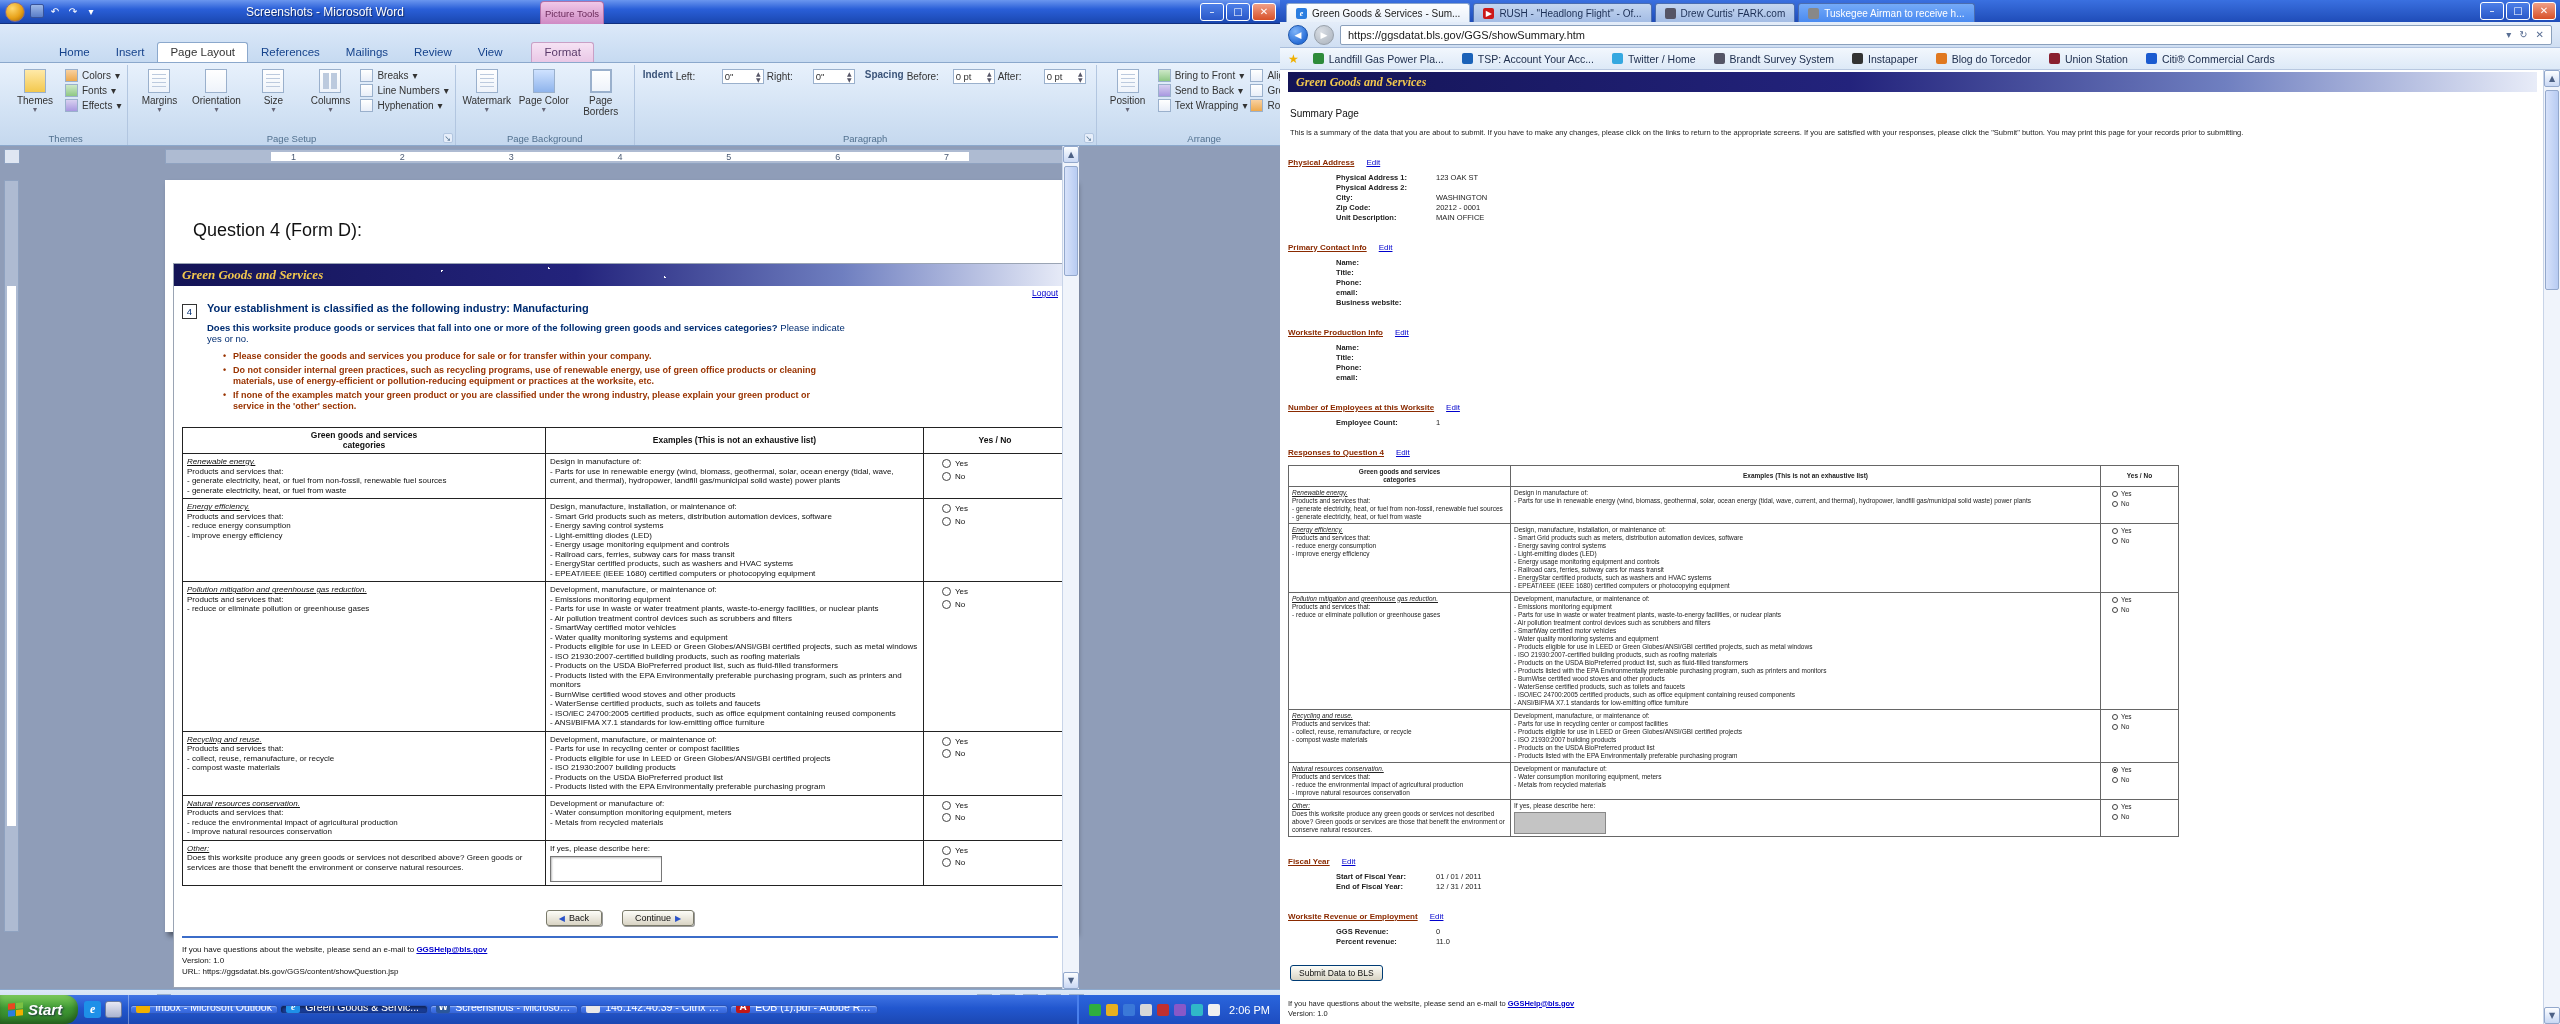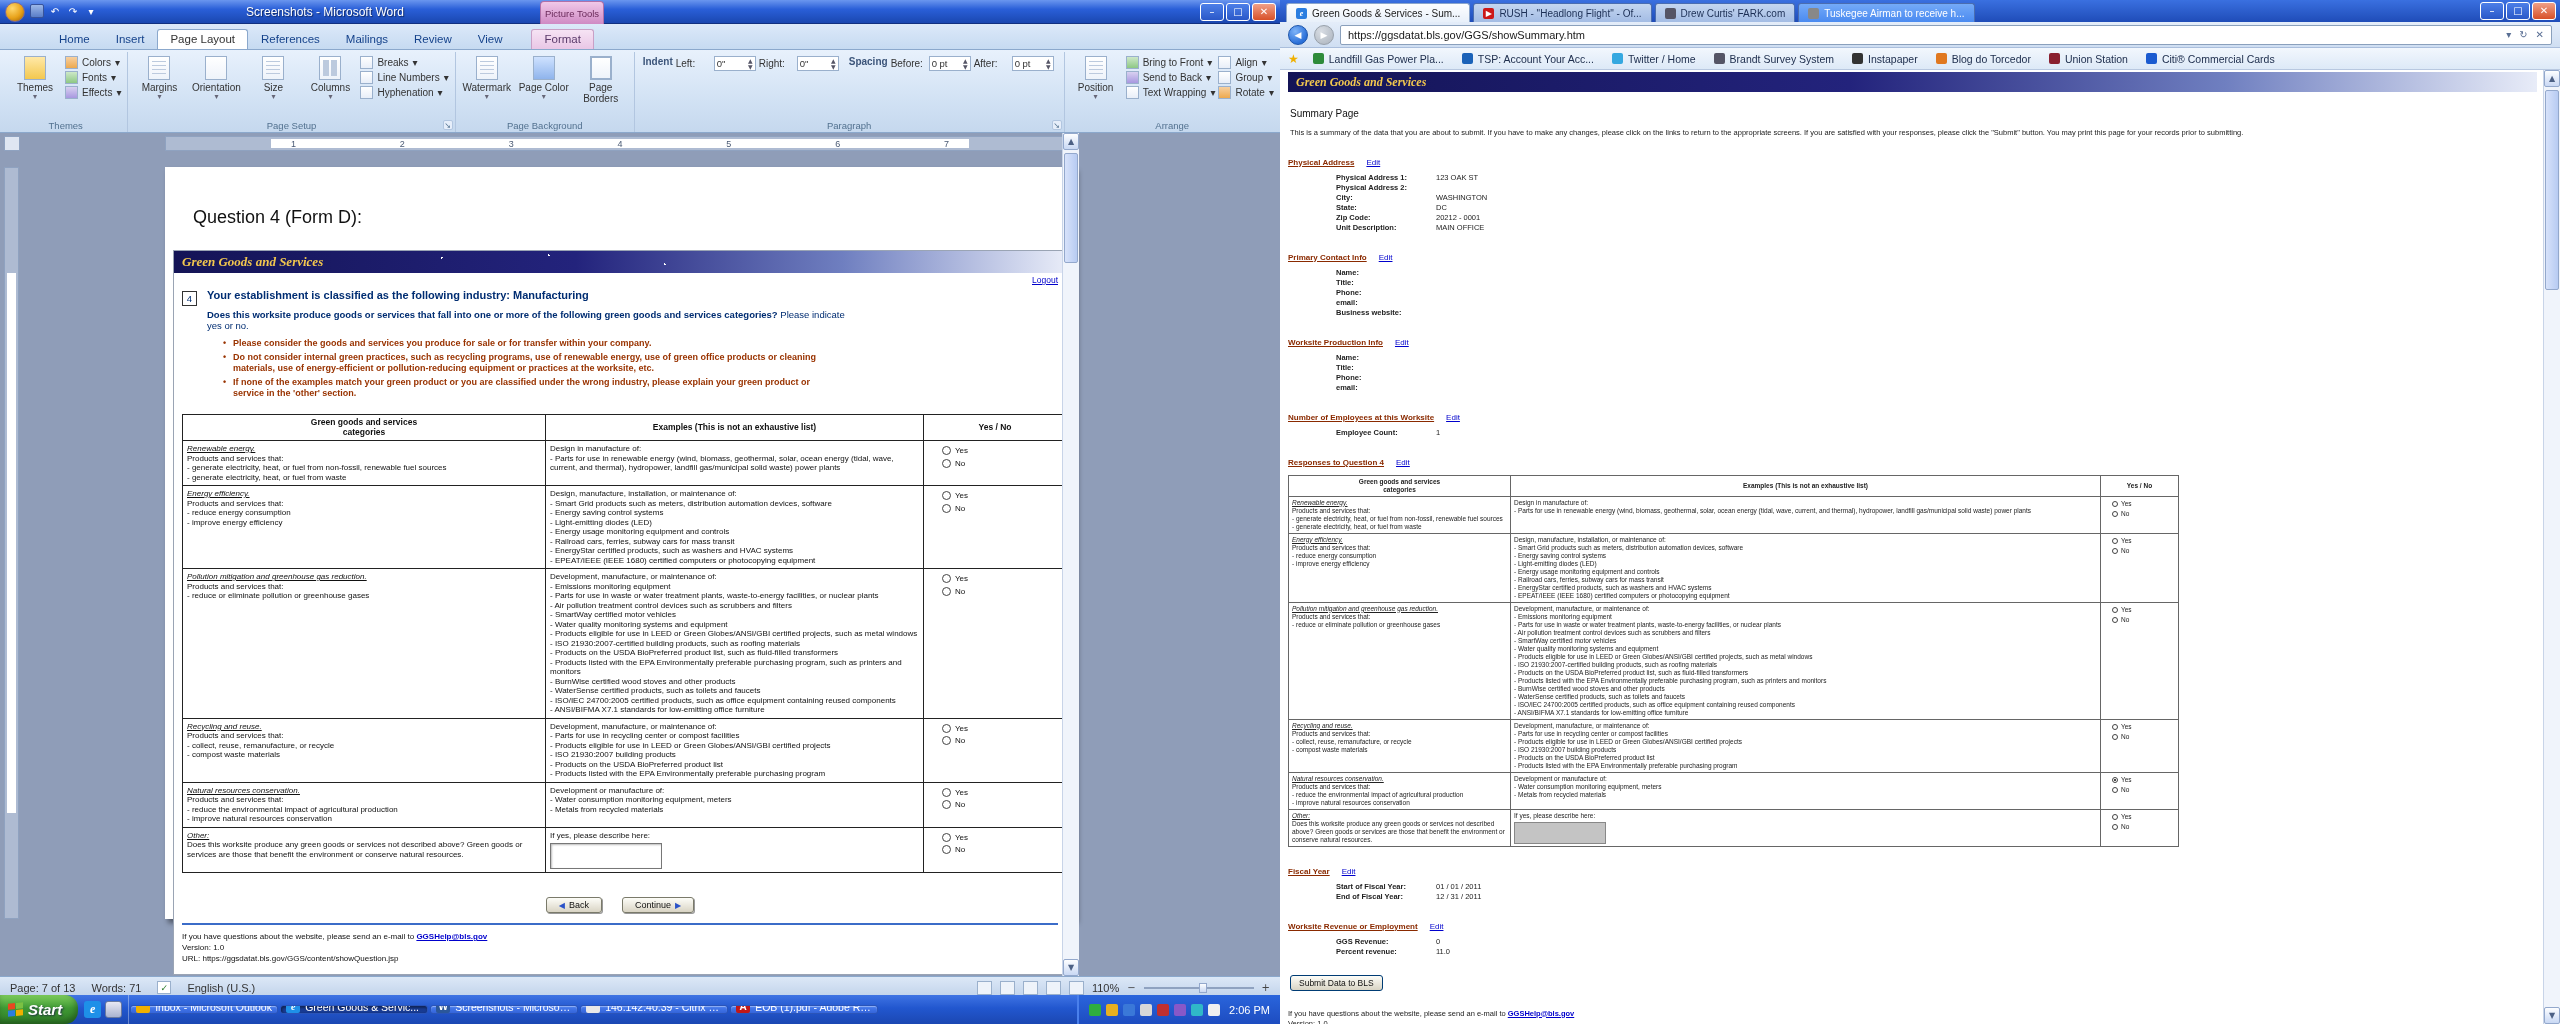--- a/index.html
+++ b/index.html
@@ -13,21 +13,21 @@
   .orb{position:absolute;left:5px;top:2px;width:20px;height:20px;border-radius:50%;background:radial-gradient(circle at 35% 30%,#ffd86e,#e8a21a 55%,#9a5d00);border:1px solid #7a6a9a}
   .qat{position:absolute;left:30px;top:4px;display:flex;gap:4px;align-items:center}
   .qat-ic{width:14px;height:14px;color:#fff;font-size:10px;display:flex;align-items:center;justify-content:center}
   .ic-save{background:linear-gradient(#9db8e8,#5a7ec8);border:1px solid #38539a;border-radius:2px}
   .w-title{position:absolute;left:246px;top:5px;font-size:12px;color:#fff;text-shadow:1px 1px 1px #122a66}
   .ctx-tools{position:absolute;left:540px;top:1px;height:23px;width:64px;border-radius:4px 4px 0 0;background:linear-gradient(#f0c8e8,#cf8ac4);color:#6a2a5a;font-size:9.5px;display:flex;align-items:center;justify-content:center;border:1px solid #b070a8;border-bottom:none}
   .winbtns{position:absolute;right:4px;top:3px;display:flex;gap:2px}
   .wbtn{width:24px;height:18px;border:1px solid #fff;border-radius:3px;background:linear-gradient(#4d7fe8,#2a58c8);color:#fff;font-size:10px;line-height:10px;display:flex;align-items:center;justify-content:center}
   .wbtn.close{background:linear-gradient(#f0a088,#d85028)}
 
-  .w-tabrow{height:26px;background:linear-gradient(#dce9f9,#c6daf1);display:flex;align-items:flex-end;padding-left:46px;border-bottom:1px solid #8ba8cc}
+  .w-tabrow{height:39px;background:linear-gradient(#dce9f9,#c6daf1);display:flex;align-items:flex-end;padding-left:46px;border-bottom:1px solid #8ba8cc}
   .w-tab{font-size:11.5px;color:#15428b;padding:3px 12px 4px;border:1px solid transparent;border-bottom:none;border-radius:3px 3px 0 0;white-space:nowrap}
   .w-tab.active{background:#fff;border-color:#8ba8cc;color:#333}
   .w-tab.format{margin-left:16px;background:linear-gradient(#f6e3f4,#e9c7e6);border-color:#c9a0c6;color:#5a3a6a}
 
   .w-ribbon{height:83px;background:linear-gradient(#e8f1fc,#d2e2f4 60%,#c5d8ee);border-bottom:1px solid #8ba8cc;display:flex;padding:2px 0 0 4px}
   .rgroup{position:relative;border-right:1px solid #b2c6e0;padding:2px 6px 14px 4px;display:flex;gap:3px;align-items:flex-start}
   .rgroup-label{position:absolute;bottom:1px;left:0;right:0;text-align:center;font-size:9.5px;color:#52718f;white-space:nowrap}
   .launcher{position:absolute;right:2px;bottom:2px;width:10px;height:10px;font-size:8px;color:#52718f;border:1px solid #b2c6e0;border-radius:2px;display:flex;align-items:center;justify-content:center;background:#e6eefa}
   .bb{display:flex;flex-direction:column;align-items:center;width:54px;font-size:10px;color:#333;text-align:center;line-height:11px;padding-top:1px}
   .bb .caret{color:#667;font-size:8px;line-height:7px}
@@ -38,21 +38,21 @@
   .ric.tintb{background:linear-gradient(#cfe2ff,#8fb4ec)}
   .sstack{display:flex;flex-direction:column;justify-content:flex-start;gap:2px;padding-top:2px}
   .sb{display:flex;align-items:center;gap:4px;font-size:10px;color:#333;line-height:13px;white-space:nowrap}
   .sic{width:13px;height:13px;background:linear-gradient(#fff,#e8eef8);border:1px solid #9ab0cc;flex:none}
   .sic.c1{background:linear-gradient(#f8d0a0,#eda94e)}
   .sic.c2{background:linear-gradient(#cde8c8,#8ec884)}
   .sic.c3{background:linear-gradient(#d8d0f0,#a898e0)}
   .pcols{display:flex;gap:10px;padding:2px 4px}
   .pcol{display:flex;flex-direction:row;gap:3px}
   .pcap{font-size:10px;color:#3c557a;font-weight:bold}
-  .spin{display:flex;align-items:center;gap:4px;font-size:10px;color:#333}
+  .spin{display:flex;align-items:center;gap:12px;font-size:10px;color:#333}
   .spin .lab{width:34px}
   .spinbox{width:42px;height:15px;border:1px solid #9ab0cc;background:#fff;font-size:9.5px;display:flex;align-items:center;justify-content:space-between;padding:0 2px}
   .updn{font-size:6px;color:#556;line-height:6px;display:flex;flex-direction:column}
 
   .doc-area{position:relative;height:843px;background:#8f9db8;overflow:hidden}
   .corner-box{position:absolute;left:4px;top:3px;width:16px;height:15px;background:#dfe6f2;border:1px solid #8fa2c0}
   .h-ruler{position:absolute;left:165px;top:3px;width:910px;height:15px;background:#aebbd2;border:1px solid #8fa2c0}
   .hr-white{position:absolute;left:105px;right:105px;top:2px;bottom:2px;background:#fff}
   .hr-nums{position:absolute;left:125px;right:125px;top:0;bottom:0;display:flex;justify-content:space-between;align-items:center;font-size:9px;color:#4a5a74}
   .v-ruler{position:absolute;left:4px;top:34px;width:15px;height:752px;background:#aebbd2;border:1px solid #8fa2c0}
@@ -762,21 +762,20 @@
       </div>
     <div class="sum-title">Summary Page</div>
     <div class="sum-intro">This is a summary of the data that you are about to submit. If you have to make any changes, please click on the links to return to the appropriate screens. If you are satisfied with your responses, please click the "Submit" button. You may print this page for your records prior to submitting.</div>
 
     <div class="sec">
       <span class="sec-head">Physical Address</span><span class="sec-edit">Edit</span>
       <div class="sec-fields">
         <div><span class="f-label">Physical Address 1:</span><span>123 OAK ST</span></div>
         <div><span class="f-label">Physical Address 2:</span><span></span></div>
         <div><span class="f-label">City:</span><span>WASHINGTON</span></div>
-        <div><span class="f-label">State:</span><span>DC</span></div>
         <div><span class="f-label">Zip Code:</span><span>20212 - 0001</span></div>
         <div><span class="f-label">Unit Description:</span><span>MAIN OFFICE</span></div>
       </div>
     </div>
 
     <div class="sec">
       <span class="sec-head">Primary Contact Info</span><span class="sec-edit">Edit</span>
       <div class="sec-fields">
         <div><span class="f-label">Name:</span><span></span></div>
         <div><span class="f-label">Title:</span><span></span></div>

